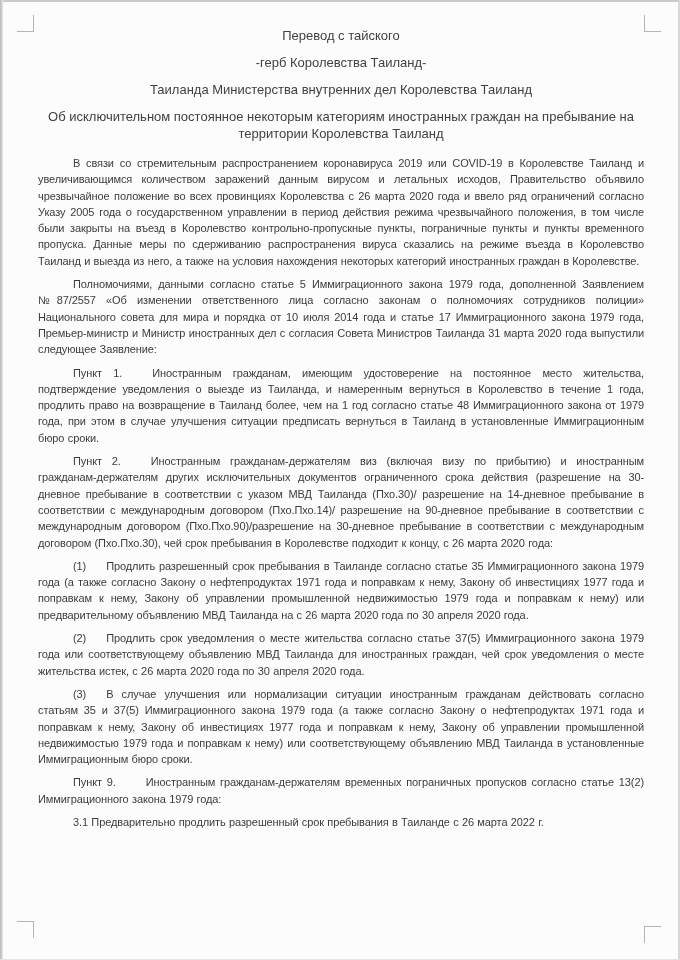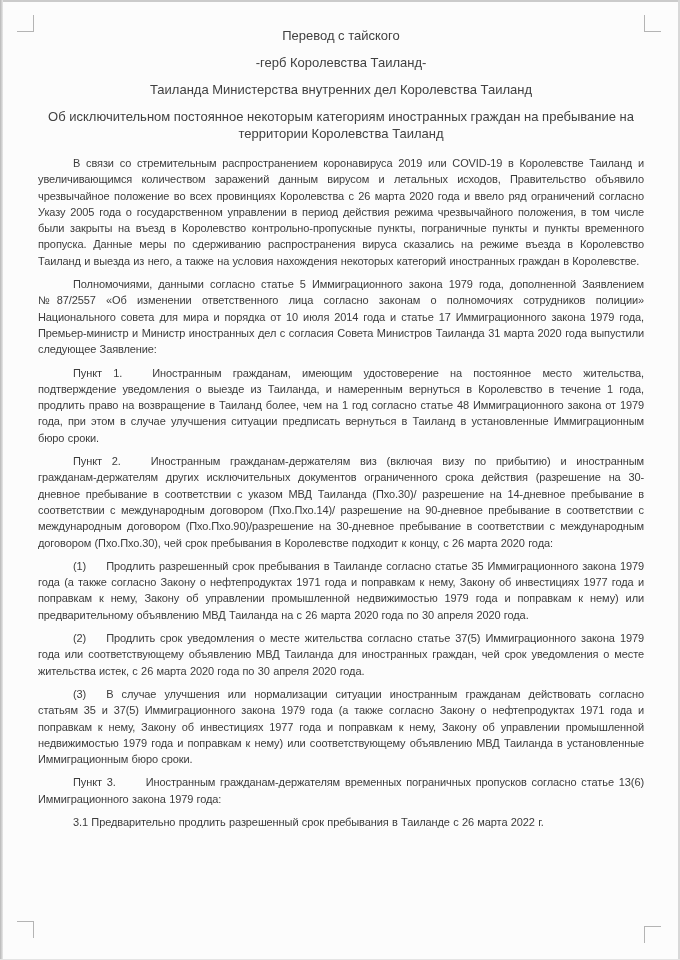--- a/index.html
+++ b/index.html
@@ -105,17 +105,17 @@
     <p class="para"><span>Пункт 1.</span><span class="tabgap"></span><span>Иностранным гражданам, имеющим удостоверение на постоянное место жительства, подтверждение уведомления о выезде из Таиланда, и намеренным вернуться в Королевство в течение 1 года, продлить право на возвращение в Таиланд более, чем на 1 год согласно статье 48 Иммиграционного закона от 1979 года, при этом в случае улучшения ситуации предписать вернуться в Таиланд в установленные Иммиграционным бюро сроки.</span></p>
 
     <p class="para"><span>Пункт 2.</span><span class="tabgap"></span><span>Иностранным гражданам-держателям виз (включая визу по прибытию) и иностранным гражданам-держателям других исключительных документов ограниченного срока действия (разрешение на 30-дневное пребывание в соответствии с указом МВД Таиланда (Пхо.30)/ разрешение на 14-дневное пребывание в соответствии с международным договором (Пхо.Пхо.14)/ разрешение на 90-дневное пребывание в соответствии с международным договором (Пхо.Пхо.90)/разрешение на 30-дневное пребывание в соответствии с международным договором (Пхо.Пхо.30), чей срок пребывания в Королевстве подходит к концу, с 26 марта 2020 года:</span></p>
 
     <p class="para"><span>(1)</span><span class="tabgap small"></span><span>Продлить разрешенный срок пребывания в Таиланде согласно статье 35 Иммиграционного закона 1979 года (а также согласно Закону о нефтепродуктах 1971 года и поправкам к нему, Закону об инвестициях 1977 года и поправкам к нему, Закону об управлении промышленной недвижимостью 1979 года и поправкам к нему) или предварительному объявлению МВД Таиланда на с 26 марта 2020 года по 30 апреля 2020 года.</span></p>
 
     <p class="para"><span>(2)</span><span class="tabgap small"></span><span>Продлить срок уведомления о месте жительства согласно статье 37(5) Иммиграционного закона 1979 года или соответствующему объявлению МВД Таиланда для иностранных граждан, чей срок уведомления о месте жительства истек, с 26 марта 2020 года по 30 апреля 2020 года.</span></p>
 
     <p class="para"><span>(3)</span><span class="tabgap small"></span><span>В случае улучшения или нормализации ситуации иностранным гражданам действовать согласно статьям 35 и 37(5) Иммиграционного закона 1979 года (а также согласно Закону о нефтепродуктах 1971 года и поправкам к нему, Закону об инвестициях 1977 года и поправкам к нему, Закону об управлении промышленной недвижимостью 1979 года и поправкам к нему) или соответствующему объявлению МВД Таиланда в установленные Иммиграционным бюро сроки.</span></p>
 
-    <p class="para"><span>Пункт 3.</span><span class="tabgap"></span><span>Иностранным гражданам-держателям временных пограничных пропусков согласно статье 13(6) Иммиграционного закона 1979 года:</span></p>
+    <p class="para"><span>Пункт 9.</span><span class="tabgap"></span><span>Иностранным гражданам-держателям временных пограничных пропусков согласно статье 13(2) Иммиграционного закона 1979 года:</span></p>
 
     <p class="para"><span>3.1 Предварительно продлить разрешенный срок пребывания в Таиланде с 26 марта 2022 г.</span></p>
   </div>
 </div>
 
 </body></html>

